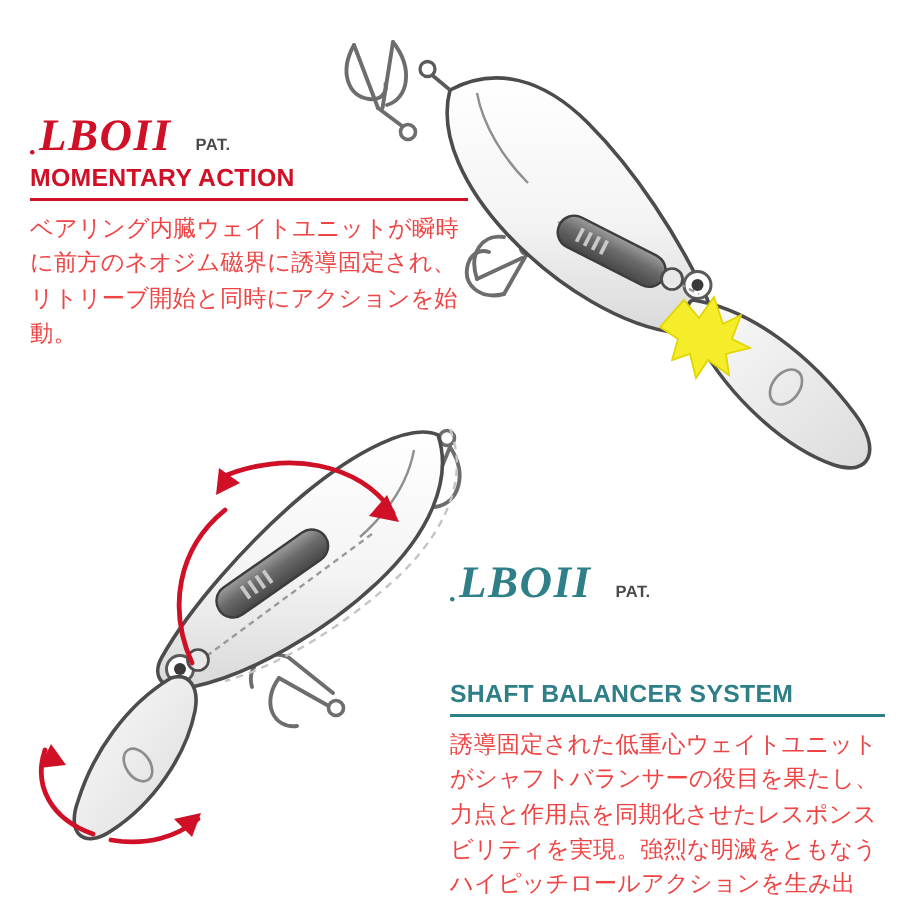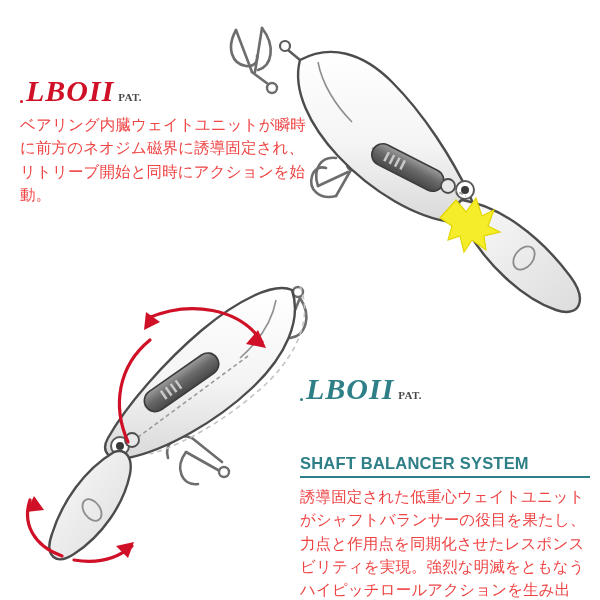--- a/index.html
+++ b/index.html
@@ -60,26 +60,27 @@
     content: "";
     position: absolute;
     left: 0;
     bottom: 3px;
     width: 3px;
     height: 3px;
     background: currentColor;
     border-radius: 50%;
   }
   .logo-pat {
-    font-family: Liberation Serif, serif;
+    font-family: Liberation Sans, sans-serif;
     font-size: 11px;
     font-weight: bold;
     color: #4a4a4a;
     padding-bottom: 3px;
     letter-spacing: 0.3px;
+    margin-left: 12px;
   }
 
   .headline {
     font-family: "Liberation Sans", sans-serif;
     font-size: 16.5px;
     font-weight: bold;
     letter-spacing: 0.2px;
     padding: 2px 0 3px 0;
     border-bottom: 2px solid currentColor;
     margin-top: 2px;
@@ -239,20 +240,21 @@
       <polygon points="34,496 44,510 26,512" fill="#cf1026"></polygon>
       <polygon points="134,542 128,558 116,546" fill="#cf1026"></polygon>
     </g>
   </svg>
 
   <div class="panel" id="panel-top">
     <div class="logo-row">
       <span class="logo-mark">LBOII</span>
       <span class="logo-pat">PAT.</span>
     </div>
+    <div class="headline red">MOMENTARY ACTION</div>
     <div class="body-text">ベアリング内臓ウェイトユニットが瞬時に前方のネオジム磁界に誘導固定され、リトリーブ開始と同時にアクションを始動。</div>
   </div>
 
   <div class="panel" id="panel-bottom">
     <div class="logo-row">
       <span class="logo-mark teal">LBOII</span>
       <span class="logo-pat">PAT.</span>
     </div>
     <div class="headline teal">SHAFT BALANCER SYSTEM</div>
     <div class="body-text">誘導固定された低重心ウェイトユニットがシャフトバランサーの役目を果たし、力点と作用点を同期化させたレスポンスビリティを実現。強烈な明滅をともなうハイピッチロールアクションを生み出す。</div>

